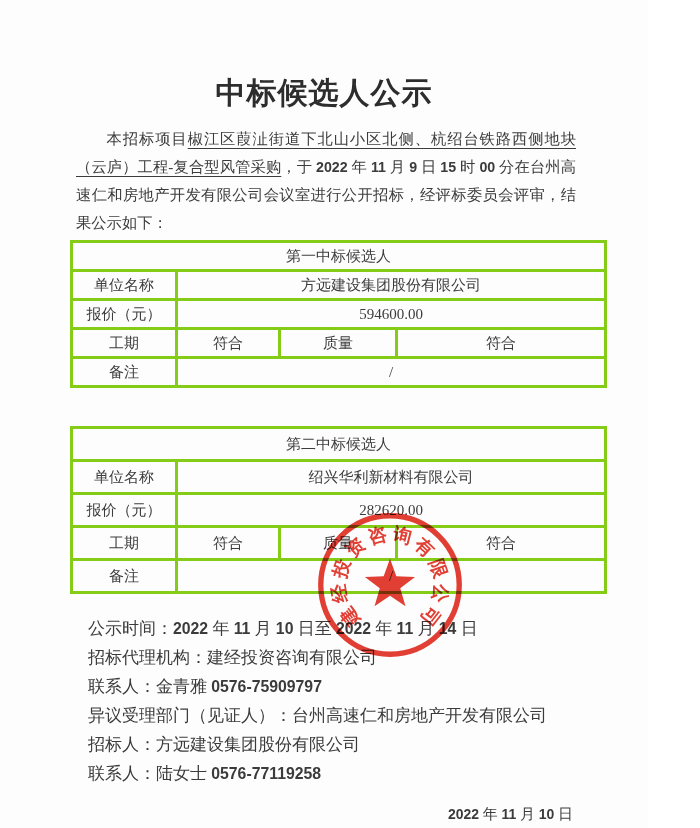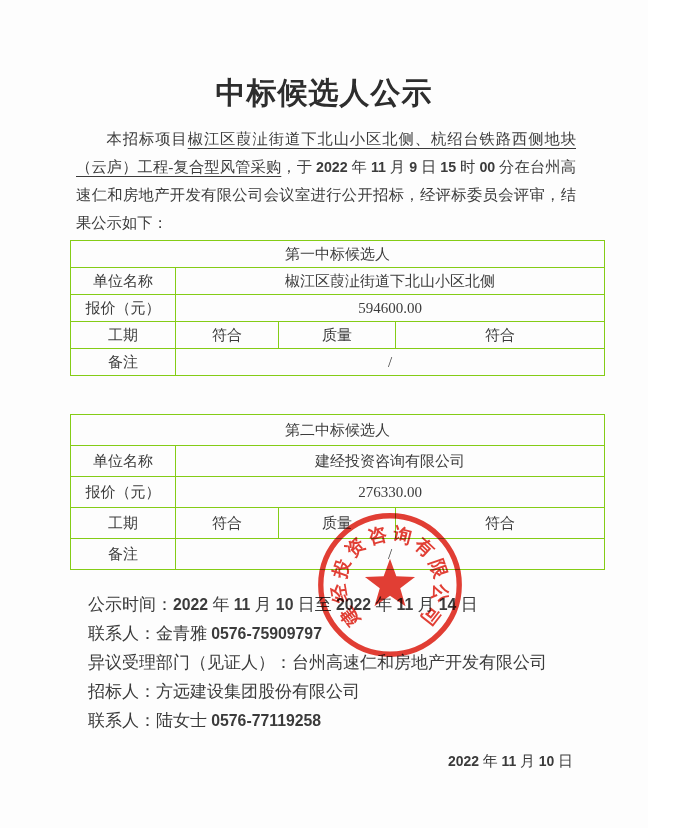--- a/index.html
+++ b/index.html
@@ -41,21 +41,21 @@
     letter-spacing:0;
   }
   table.bid{
     border-collapse:collapse;
     margin-left:70px;
     width:534px;
     table-layout:fixed;
     color:#3c3c3c;
   }
   table.bid td{
-    border:1px solid #84cc16;
+    border:3px solid #84cc16;
     text-align:center;
     vertical-align:middle;
     font-size:15px;
     padding:0 2px;
     overflow:hidden;
   }
   table.t1{margin-top:4px;}
   table.t1 td{height:26px;}
   table.t2{margin-top:38px;}
   table.t2 td{height:30px;}
@@ -105,21 +105,21 @@
         <col style="width:103px">
         <col style="width:117px">
         <col style="width:209px">
       </colgroup>
     <tbody>
       <tr>
         <td colspan="4">第一中标候选人</td>
       </tr>
       <tr>
         <td>单位名称</td>
-        <td colspan="3">椒江区葭沚街道下北山小区北侧</td>
+        <td colspan="3">方远建设集团股份有限公司</td>
       </tr>
       <tr>
         <td>报价（元）</td>
         <td colspan="3">594600.00</td>
       </tr>
       <tr>
         <td>工期</td>
         <td>符合</td>
         <td>质量</td>
         <td>符合</td>
@@ -137,41 +137,42 @@
         <col style="width:103px">
         <col style="width:117px">
         <col style="width:209px">
       </colgroup>
     <tbody>
       <tr>
         <td colspan="4">第二中标候选人</td>
       </tr>
       <tr>
         <td>单位名称</td>
-        <td colspan="3">建经投资咨询有限公司</td>
+        <td colspan="3">绍兴华利新材料有限公司</td>
       </tr>
       <tr>
         <td>报价（元）</td>
-        <td colspan="3">276330.00</td>
+        <td colspan="3">282620.00</td>
       </tr>
       <tr>
         <td>工期</td>
         <td>符合</td>
         <td>质量</td>
         <td>符合</td>
       </tr>
       <tr>
         <td>备注</td>
         <td colspan="3">/</td>
       </tr>
     </tbody>
   </table>
 
   <div class="footer">
     <p>公示时间：<b class="num">2022</b> 年 <b class="num">11</b> 月 <b class="num">10</b> 日至 <b class="num">2022</b> 年 <b class="num">11</b> 月 <b class="num">14</b> 日</p>
+    <p>招标代理机构：建经投资咨询有限公司</p>
     <p>联系人：金青雅 <b class="num">0576-75909797</b></p>
     <p>异议受理部门（见证人）：台州高速仁和房地产开发有限公司</p>
     <p>招标人：方远建设集团股份有限公司</p>
     <p>联系人：陆女士 <b class="num">0576-77119258</b></p>
   </div>
 
   <p class="date-line"><b class="num">2022</b> 年 <b class="num">11</b> 月 <b class="num">10</b> 日</p>
 
   <svg class="seal" viewBox="-80 -80 160 160" xmlns="http://www.w3.org/2000/svg">
     <circle cx="0" cy="0" r="71" fill="none" stroke-width="5.5" stroke="#df2317"></circle>

